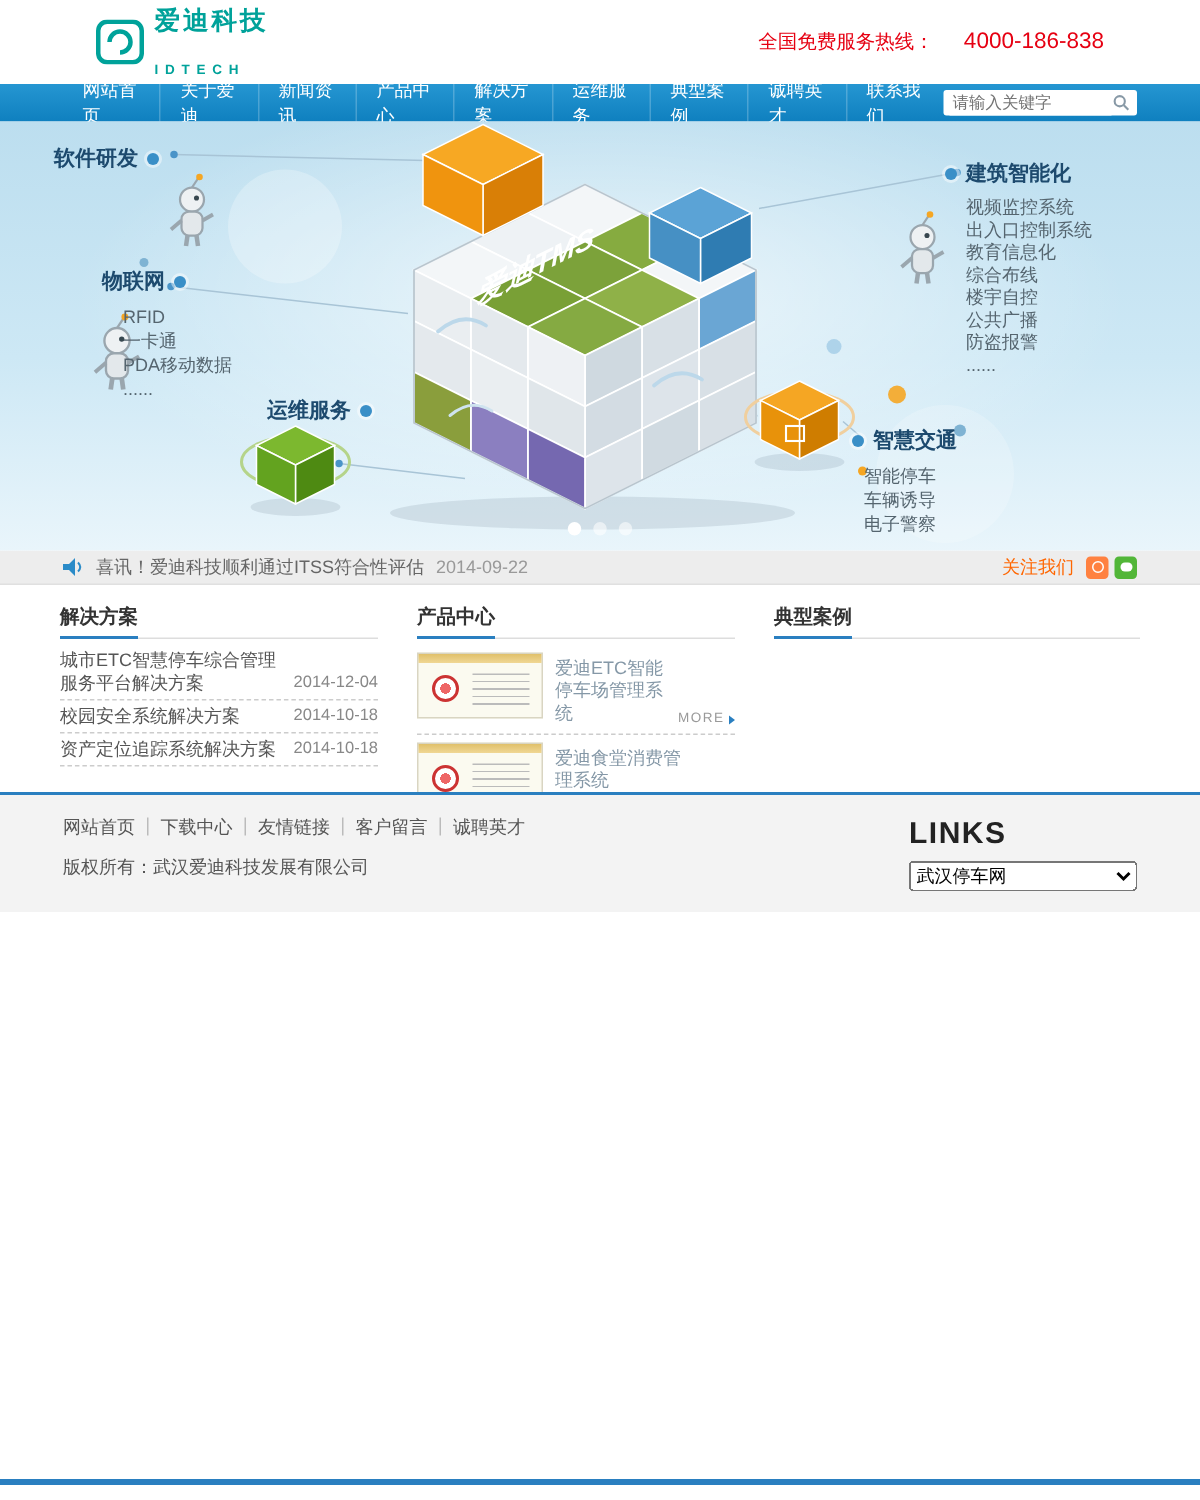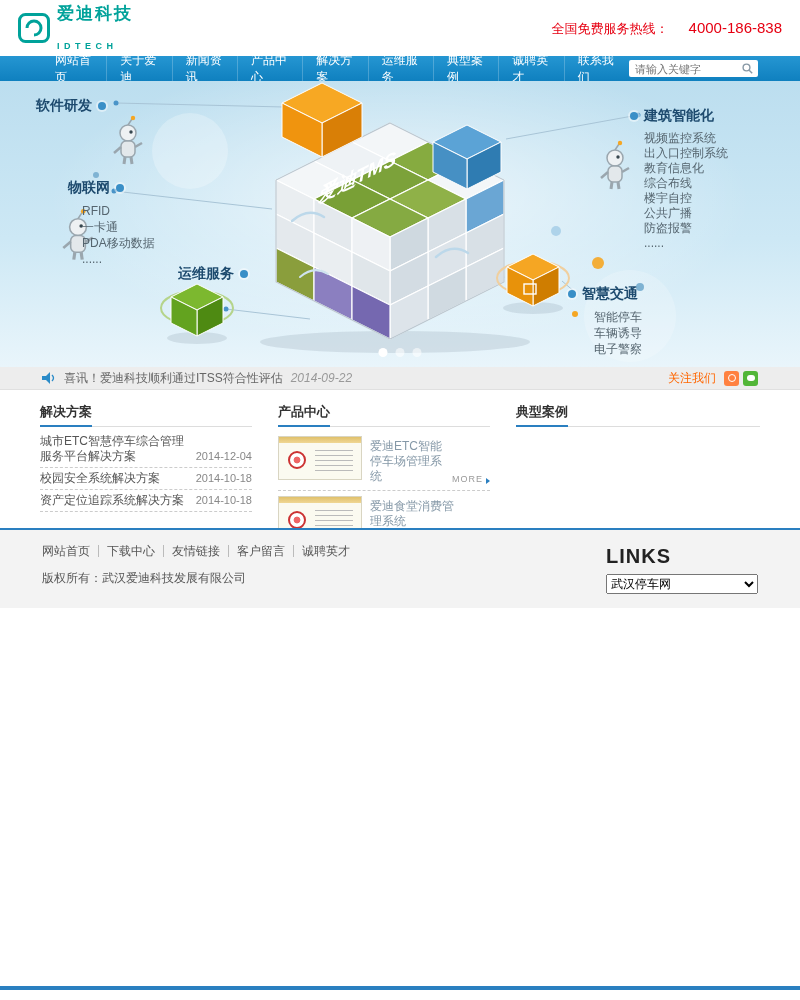--- a/index.html
+++ b/index.html
@@ -1,21 +1,21 @@
 <!DOCTYPE html>
 <html><head>
 <meta charset="utf-8">
 <style>
   html,body{margin:0;padding:0;background:#fff;}
   .page{width:800px;height:1000px;position:relative;margin:0 auto;background:#fff;
         font-family:"Liberation Sans","DejaVu Sans",sans-serif;overflow:hidden;}
 
   
   .header{height:56px;display:flex;align-items:center;justify-content:space-between;
-          padding:0 18px;box-sizing:border-box;background:#fff;}
+          padding:0 64px;box-sizing:border-box;background:#fff;}
   .logo{display:flex;align-items:center;gap:7px;cursor:pointer;}
   .logo-text{display:flex;flex-direction:column;line-height:1;}
   .logo-cn{color:#00a29a;font-size:17px;font-weight:bold;letter-spacing:2px;}
   .logo-en{color:#00a29a;font-size:9px;letter-spacing:4.5px;font-weight:bold;margin-top:20px;}
   .hotline{font-size:13px;color:#e60012;}
   .hotline-num{font-size:15px;font-weight:normal;margin-left:20px;}
 
   
   .nav{height:25px;background:linear-gradient(#2596d2,#0f80bf);display:flex;align-items:stretch;
        padding:0 42px;box-sizing:border-box;}
@@ -39,30 +39,30 @@
          box-shadow:0 0 0 2px rgba(255,255,255,.45);flex:none;}
   .b-list{margin-top:6px;font-size:12px;color:#55656f;line-height:16px;}
   .b-list div{white-space:nowrap;}
   #g-soft{left:36px;top:16px;}
   #g-iot{left:68px;top:98px;}
   #g-iot .b-list{margin-left:14px;}
   #g-ops{left:178px;top:184px;}
   #g-build{left:630px;top:26px;}
   #g-build .b-list{margin-left:14px;line-height:15px;}
   #g-traffic{left:568px;top:204px;}
-  #g-traffic .b-list{margin-left:26px;}
+  #g-traffic .b-list{margin-left:8px;}
   .dots{position:absolute;left:50%;bottom:10px;transform:translateX(-50%);display:flex;gap:8px;}
   .dotc{width:9px;height:9px;border-radius:50%;background:rgba(255,255,255,.55);cursor:pointer;}
   .dotc.active{background:#ffffff;}
 
   
   .ticker{height:22px;background:#ededed;border-bottom:1px solid #e0e0e0;display:flex;
           align-items:center;padding:0 42px;font-size:12px;color:#666;gap:8px;}
   .ticker-news{cursor:pointer;}
-  .ticker-date{color:#999;font-style:italic;}
+  .ticker-date{color:#999;}
   .follow{margin-left:auto;color:#ff6600;}
   .sns{display:flex;gap:4px;align-items:center;}
   .sns-ico{width:15px;height:15px;border-radius:3px;display:flex;align-items:center;
            justify-content:center;cursor:pointer;}
   .weibo{background:#ff8140;} .wechat{background:#52b638;}
   .mini-dot{width:6px;height:6px;border:1.5px solid #fff;border-radius:50%;}
   .mini-bubble{width:8px;height:6px;background:#fff;border-radius:3px;}
 
   
   .content{display:flex;padding:12px 40px 0;gap:26px;box-sizing:border-box;height:138px;overflow:hidden;}

